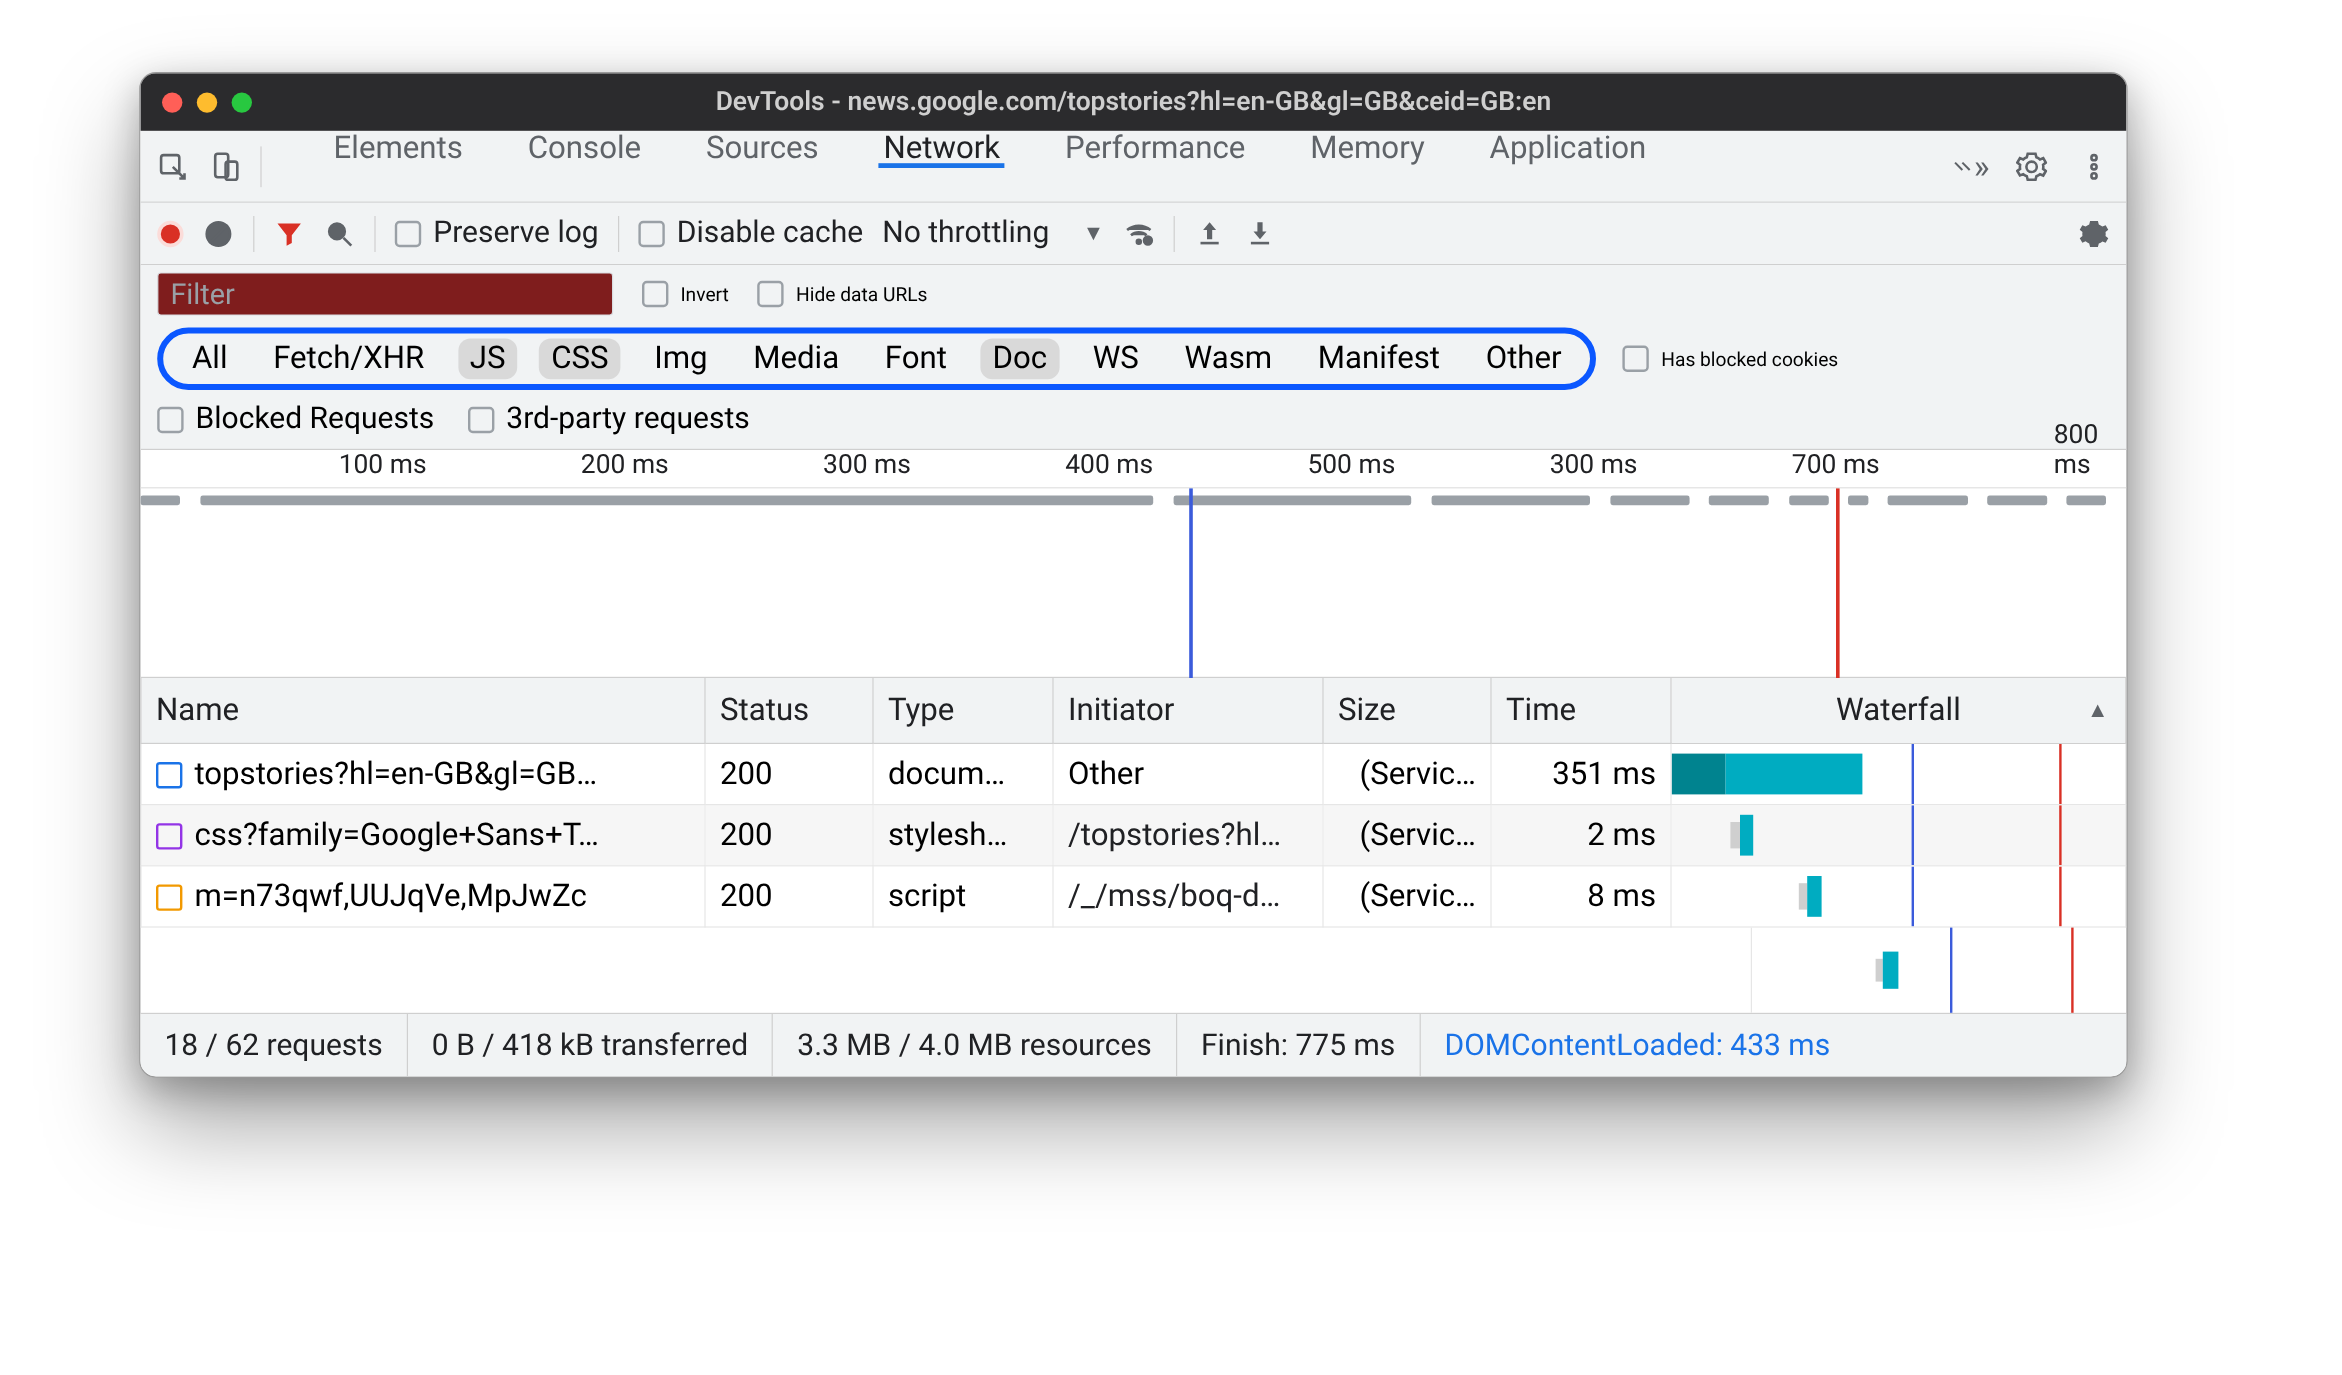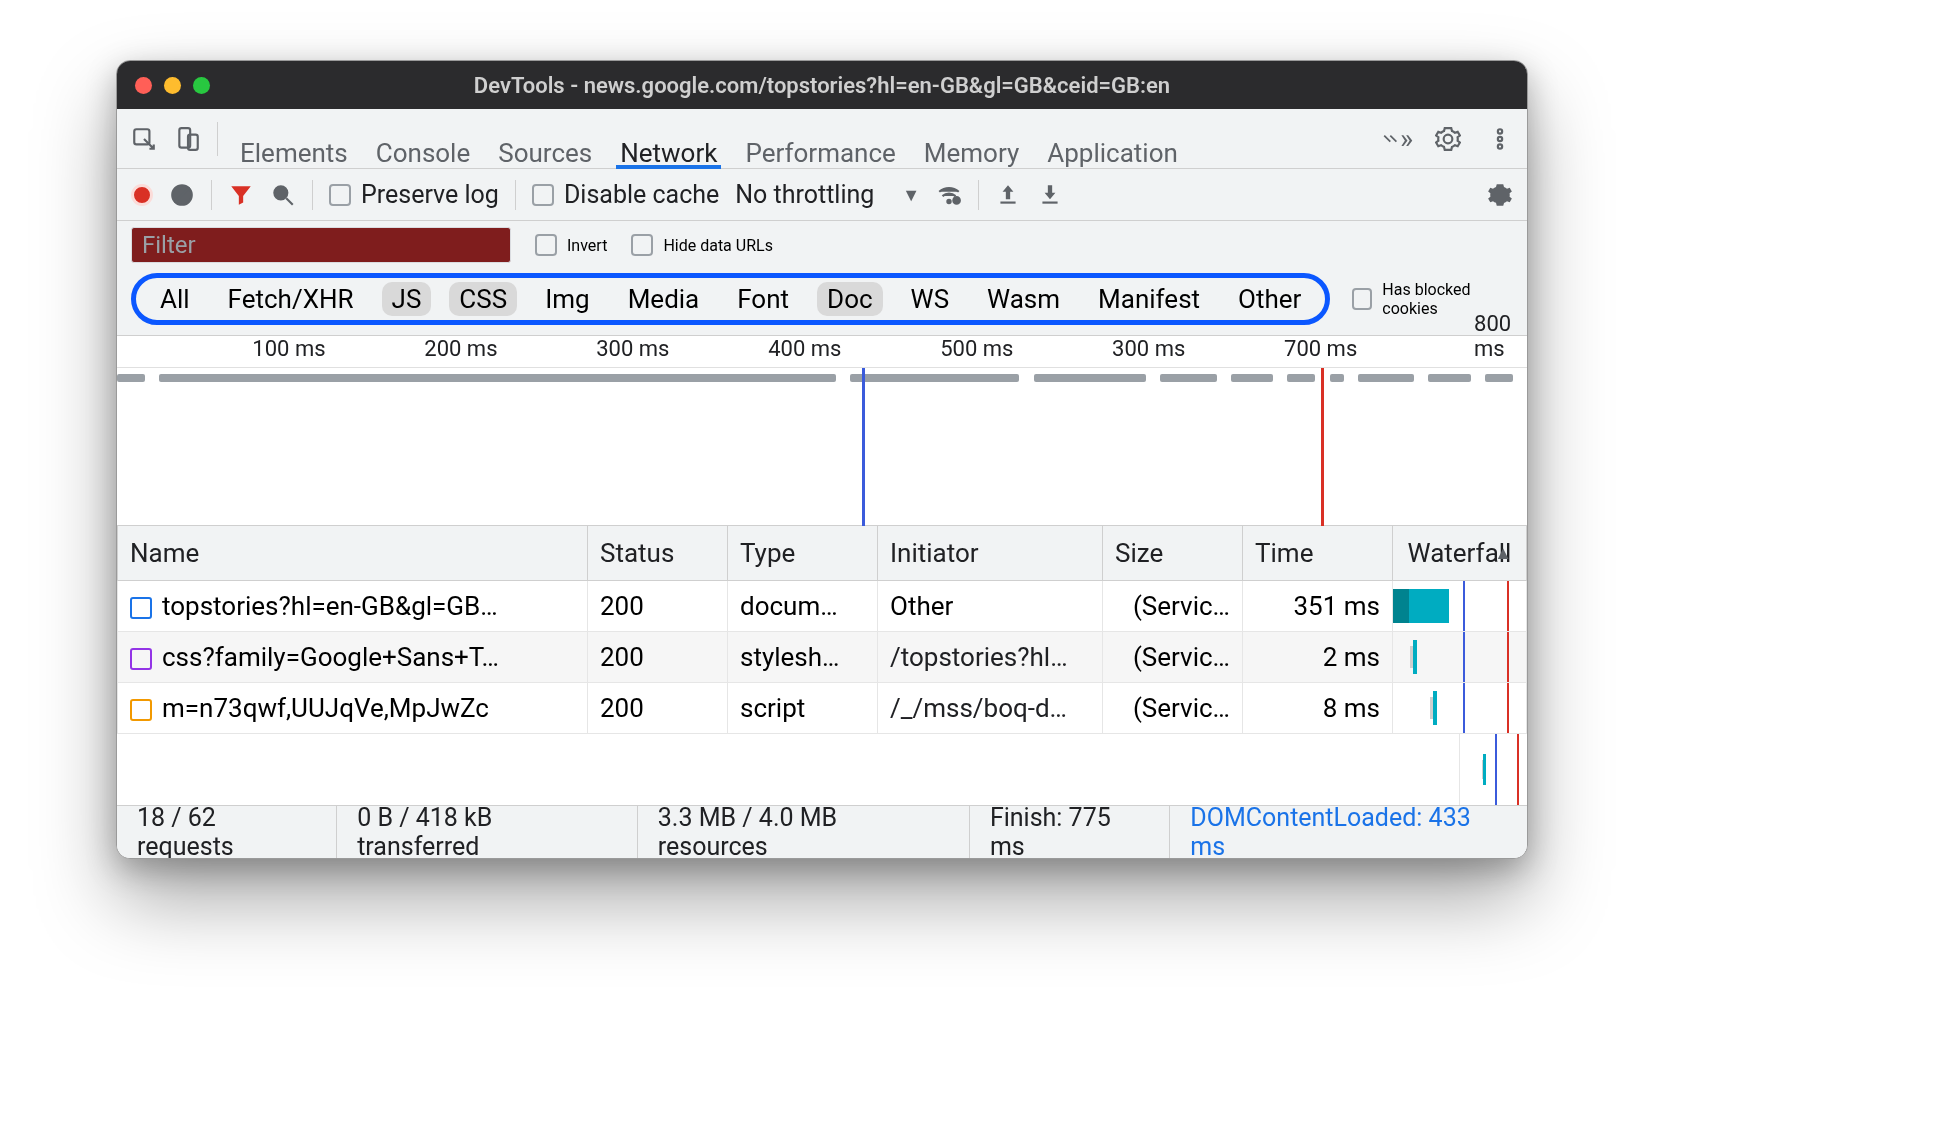--- a/index.html
+++ b/index.html
@@ -12,36 +12,36 @@
     --tab-active:#1a73e8;
     --highlight:#0b57ff;
     --chip:#d9d9d9;
     --record:#d93025;
     --link:#1a0dab;
     --blue:#1a73e8;
     --teal:#0cb2b5;
   }
   *{box-sizing:border-box;font-family:-apple-system,BlinkMacSystemFont,"Segoe UI",Roboto,Arial,sans-serif;}
   body{margin:0;background:#fff;width:1952px;height:1146px;position:relative;}
-  .stage{position:absolute;left:116px;top:60px;width:1412px;}
+  .stage{position:absolute;left:116px;top:60px;width:1657px;}
   .window{border-radius:14px;overflow:hidden;background:#fff;box-shadow:0 40px 80px rgba(0,0,0,0.35),0 10px 30px rgba(0,0,0,0.25);border:1px solid #9a9a9a;}
   
   .titlebar{background:var(--titlebar);height:48px;display:flex;align-items:center;color:#cfcfcf;font-size:22px;position:relative;}
   .traffic{display:flex;align-items:center;gap:12px;margin-left:18px;}
   .dot{width:17px;height:17px;border-radius:50%;}
   .dot.red{background:#ff5f57;}
   .dot.yellow{background:#febc2e;}
   .dot.green{background:#28c840;}
   .titlebar .title{position:absolute;left:0;right:0;text-align:center;font-weight:600;pointer-events:none;}
   
   .tabstrip{display:flex;align-items:center;height:60px;background:var(--panel);border-bottom:1px solid var(--divider);padding:0 10px;}
   .left-icons{display:flex;align-items:center;gap:10px;padding-right:12px;border-right:1px solid var(--divider);margin-right:18px;}
   .icon-btn{width:34px;height:34px;display:flex;align-items:center;justify-content:center;color:#5f6368;}
   .icon-btn svg{width:26px;height:26px;fill:none;stroke:currentColor;stroke-width:2;}
-  .tabs{display:flex;align-items:flex-end;gap:20px;height:100%;}
+  .tabs{display:flex;align-items:flex-start;gap:46px;height:100%;margin-left:38px;}
   .tab{display:flex;align-items:center;font-size:26px;color:var(--muted);cursor:pointer;position:relative;padding:0 4px;}
   .tab.active{color:var(--text);}
   .tab.active::after{content:"";position:absolute;left:0;right:0;bottom:-1px;height:4px;background:var(--tab-active);}
   .tabstrip .right{margin-left:auto;display:flex;align-items:center;gap:18px;color:var(--muted);}
   
   .toolbar{display:flex;align-items:center;height:52px;background:var(--panel);border-bottom:1px solid var(--divider);padding:0 14px;gap:16px;font-size:25px;color:var(--text);}
   .toolbar .sep{width:1px;height:30px;background:var(--divider);}
   .record-dot{width:22px;height:22px;border-radius:50%;background:var(--record);border:3px solid #fbdcd9;}
   .tbicon{width:26px;height:26px;display:flex;align-items:center;justify-content:center;color:var(--muted);}
   .tbicon svg{width:100%;height:100%;fill:currentColor;}
@@ -257,20 +257,30 @@
             <span class="chip">Font</span>
             <span class="chip sel">Doc</span>
             <span class="chip">WS</span>
             <span class="chip">Wasm</span>
             <span class="chip">Manifest</span>
             <span class="chip">Other</span>
           </div>
       <label class="chk">
             <span class="box"></span>
             <span>Has blocked cookies</span>
+          </label>
+    </div>
+    <div class="row3">
+      <label class="chk">
+            <span class="box"></span>
+            <span>Blocked Requests</span>
+          </label>
+      <label class="chk">
+            <span class="box"></span>
+            <span>3rd-party requests</span>
           </label>
     </div>
   </div>
 
   <div class="overview">
     <div class="ticks" id="ov-ticks">
           <div class="tick" style="left: 12.1951%;">100 ms</div>
           <div class="tick" style="left: 24.3902%;">200 ms</div>
           <div class="tick" style="left: 36.5854%;">300 ms</div>
           <div class="tick" style="left: 48.7805%;">400 ms</div>

